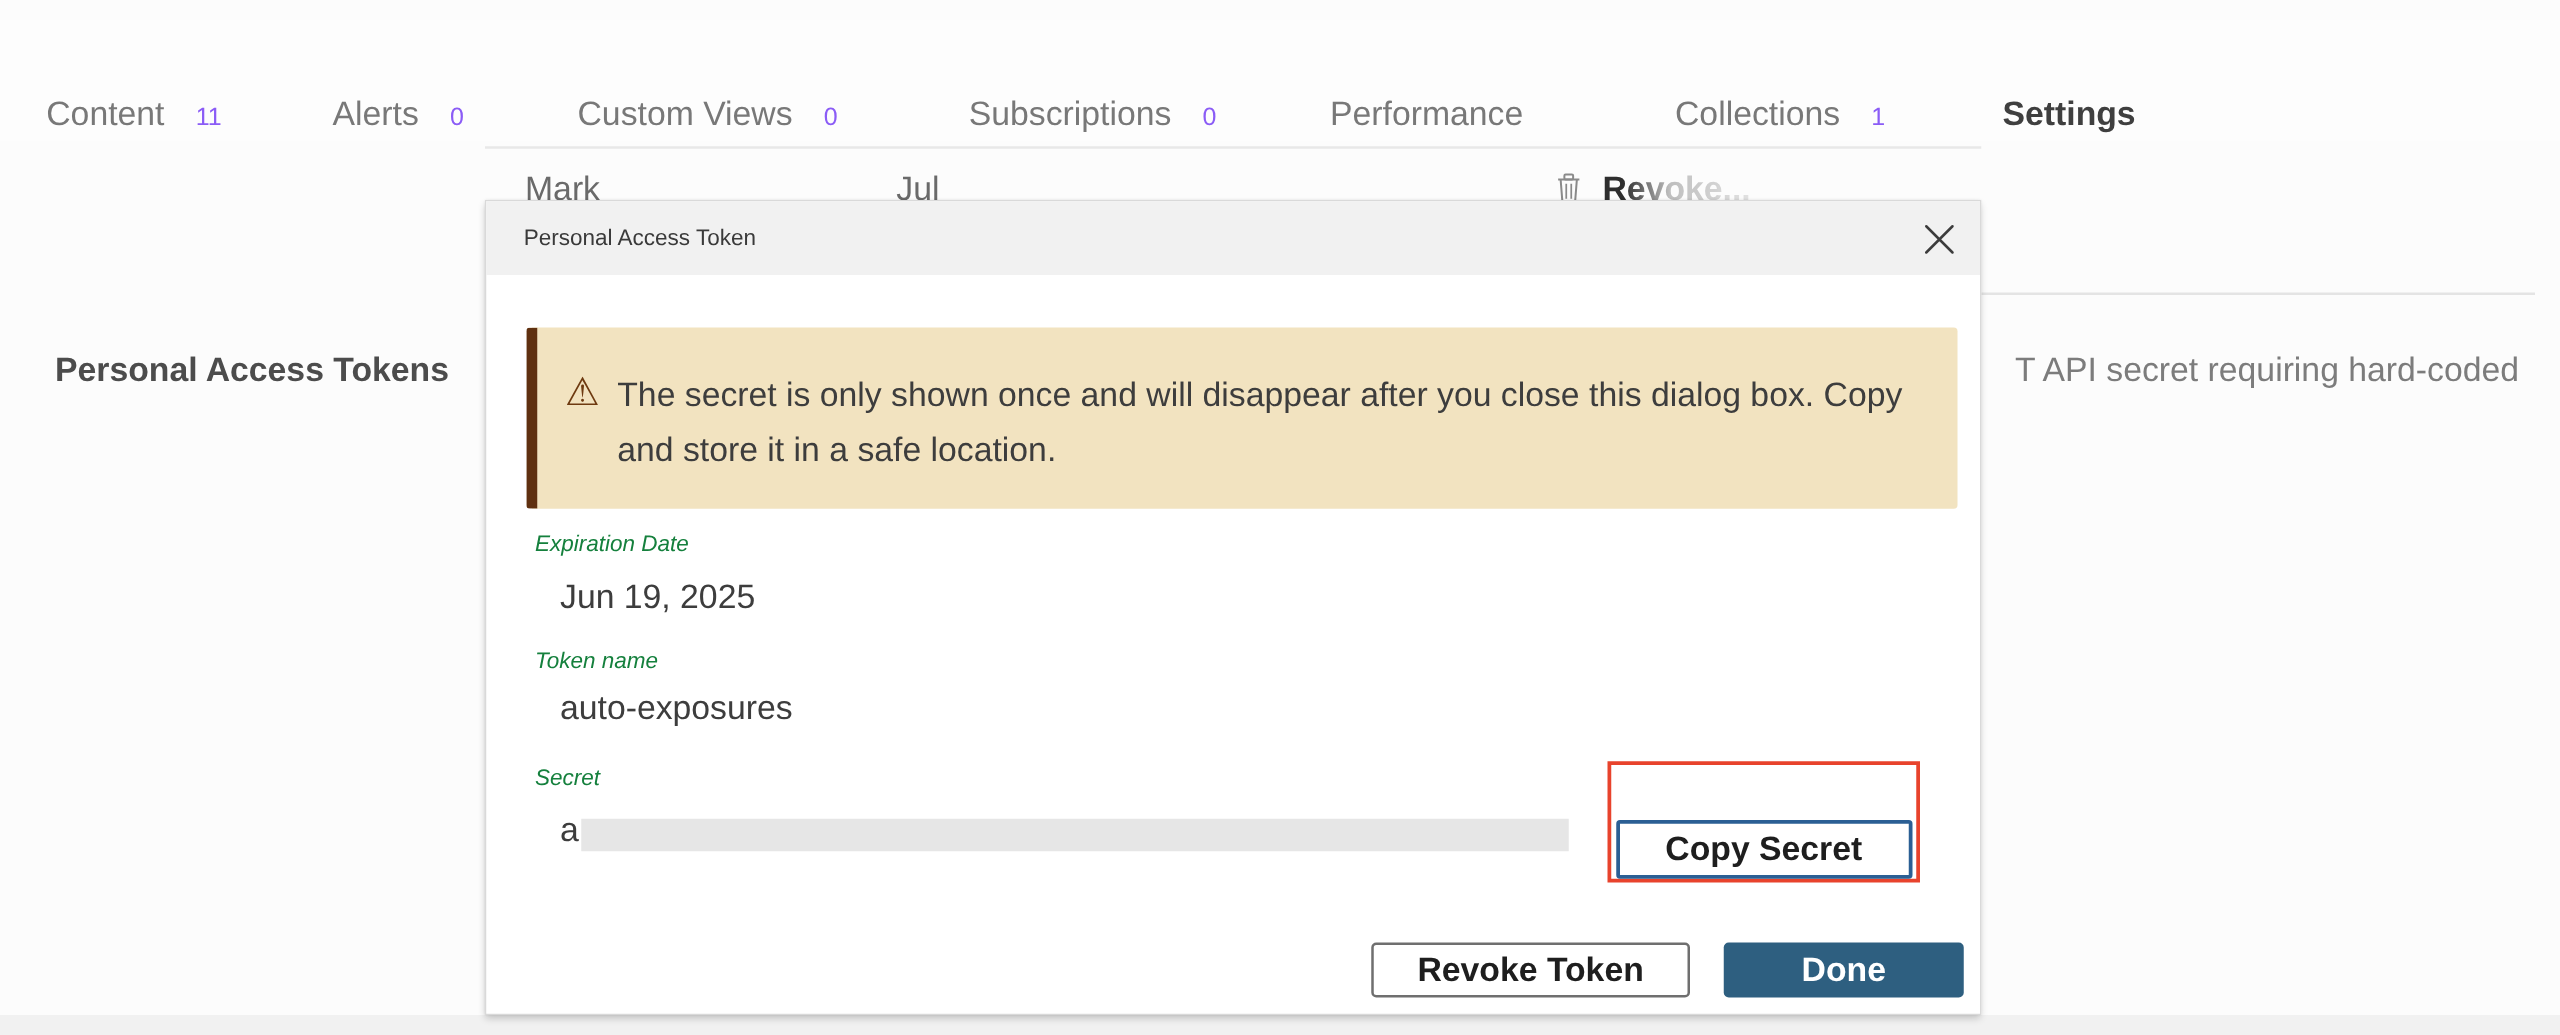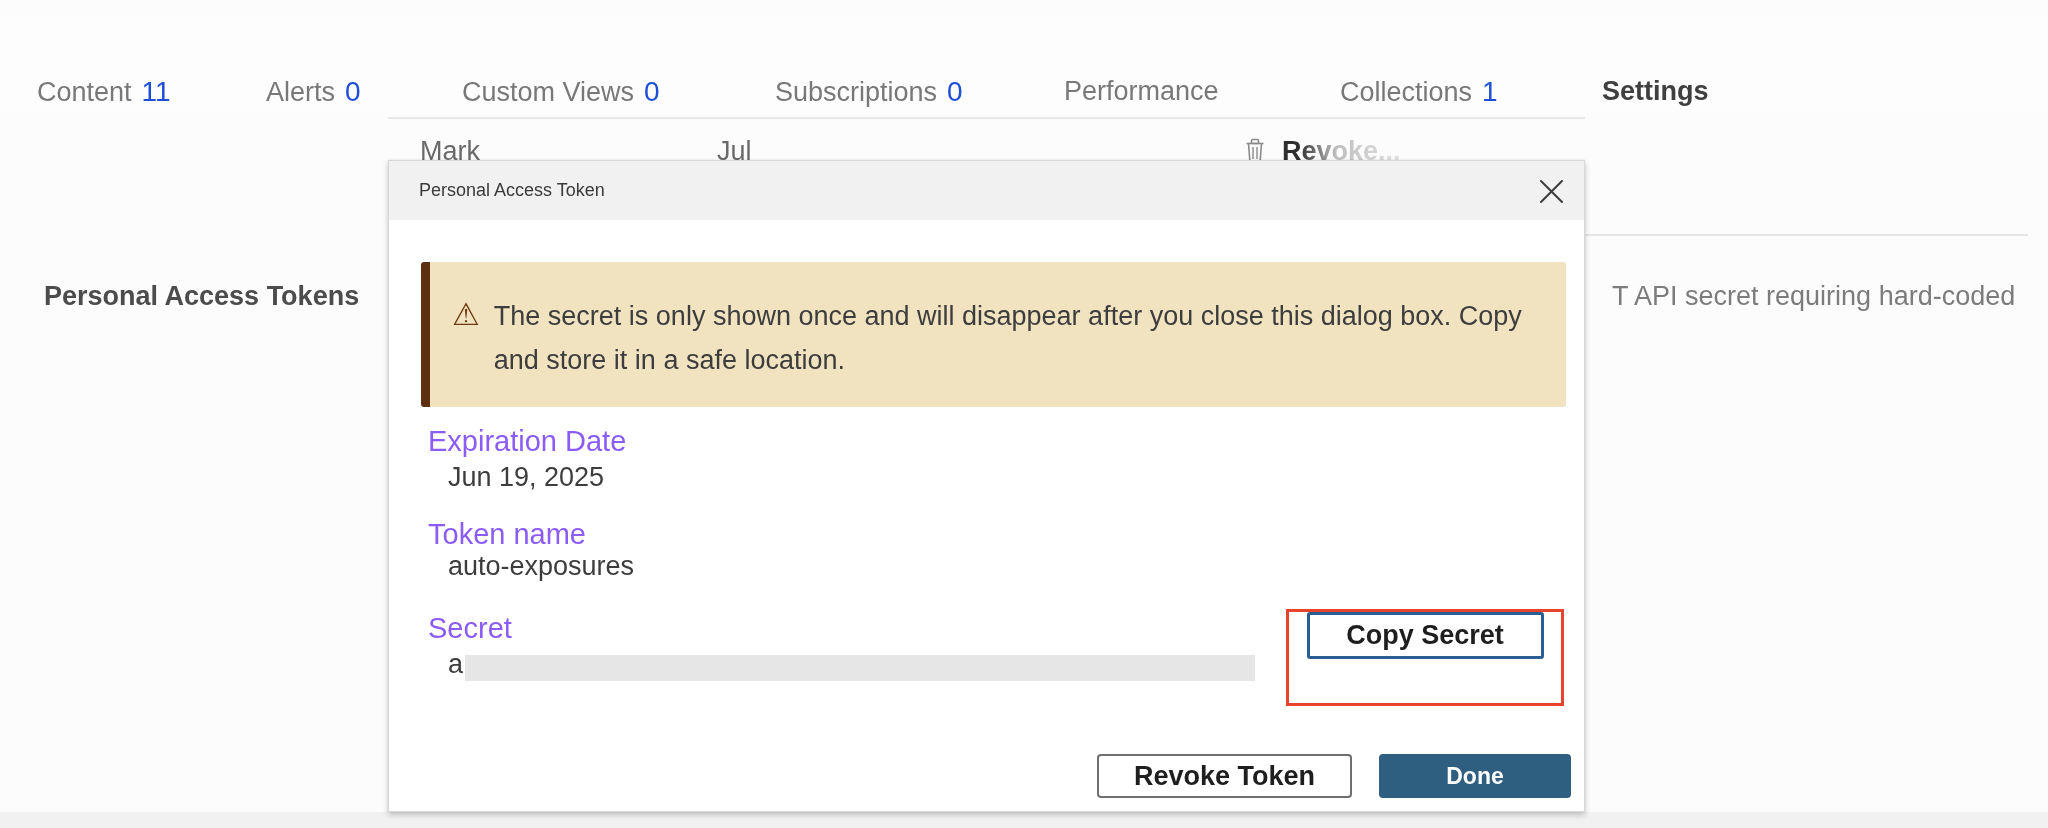--- a/index.html
+++ b/index.html
@@ -9,21 +9,21 @@
     font-family:"Liberation Sans",sans-serif;
     -webkit-font-smoothing:antialiased;
   }
   
   .tabbar{position:absolute;left:0;top:16px;width:2048px;height:113px;background:#fdfdfd;}
   .tabbar .strip{position:absolute;left:0;top:108px;width:2048px;height:5px;
     background:linear-gradient(to right,#d9d9d9 0px,#d9d9d9 1568px,#ececec 1568px,#ececec 2048px);}
   .tab-indicator{position:absolute;left:1568px;top:108px;width:200px;height:5px;background:#8c8c8c;}
   .tab{position:absolute;top:60px;display:flex;align-items:baseline;cursor:pointer;white-space:nowrap;}
   .tab .tab-label{font-size:27px;color:#787878;}
-  .tab .tab-count{font-size:28px;color:#1d4ed8;margin-left:10px;}
+  .tab .tab-count{font-size:20px;color:#8b5cf6;margin-left:25px;}
   .tab.active .tab-label{color:#3f3f3f;font-weight:bold;}
   .tab.t1{left:37px}.tab.t2{left:266px}.tab.t3{left:462px}.tab.t4{left:775px}
   .tab.t5{left:1064px}.tab.t6{left:1340px}.tab.t7{left:1602px}
   
   .content{position:absolute;left:0;top:113px;width:2048px;height:699px;background:#fcfcfc;}
   .footer-strip{position:absolute;left:0;top:812px;width:2048px;height:16px;background:#f1f1f1;}
   .bg-divider-top{position:absolute;left:388px;top:4px;width:1197px;height:0;border-top:2px solid #e8e8e8;}
   .bg-divider-right{position:absolute;left:1585px;top:121px;width:443px;height:0;border-top:2px solid #e4e4e4;}
   .bg-row{position:absolute;left:0;top:23px;height:40px;font-size:27px;color:#6a6a6a;}
   .bg-user{position:absolute;left:420px;top:0;}
@@ -42,37 +42,37 @@
   .dlg-title{position:absolute;left:30px;top:0;line-height:59px;font-size:18px;color:#3a3a3a;}
   .dlg-close{position:absolute;right:16px;top:13px;width:34px;height:34px;display:flex;
     align-items:center;justify-content:center;cursor:pointer;background:none;border:none;padding:0;}
   
   .banner{position:absolute;left:32px;top:101px;width:1145px;height:145px;box-sizing:border-box;
     background:#f2e3c0;border-left:9px solid #5f3010;border-radius:3px;
     display:flex;gap:14px;padding:32px 24px 0 22px;}
   .banner-icon{font-family:"DejaVu Sans",sans-serif;font-size:31px;line-height:40px;color:#6e3a10;flex:0 0 auto;}
   .banner-text{font-size:27px;line-height:44px;color:#3d3d3d;}
   
-  .f-label{position:absolute;left:39px;font-size:29px;color:#8b5cf6;}
+  .f-label{position:absolute;left:39px;font-size:18px;color:#15803d;font-style:italic;}
   .f-value{position:absolute;left:59px;font-size:27px;color:#3d3d3d;}
   .lbl-exp{top:264px}.val-exp{top:301px}
   .lbl-name{top:357px}.val-name{top:390px}
   .lbl-secret{top:451px}.val-secret{top:488px}
   .secret-bar{position:absolute;left:76px;top:494px;width:790px;height:26px;background:#e6e6e6;}
   
-  .annotation{position:absolute;left:897px;top:448px;width:278px;height:97px;box-sizing:border-box;
-    border:3px solid #e8432c;display:flex;align-items:flex-start;justify-content:center;}
+  .annotation{position:absolute;left:897px;top:448px;width:250px;height:97px;box-sizing:border-box;
+    border:3px solid #e8432c;display:flex;align-items:flex-end;justify-content:center;}
   .btn-copy{width:237px;height:47px;box-sizing:border-box;background:#fff;border:3px solid #2b5f94;
     border-radius:3px;font-family:"Liberation Sans",sans-serif;font-size:27px;font-weight:bold;color:#1e1e1e;cursor:pointer;}
   
   .dlg-footer{position:absolute;right:13px;bottom:13px;display:flex;gap:27px;}
   .btn-revoke{width:255px;height:44px;box-sizing:border-box;background:#fff;border:2px solid #6f6f6f;
     border-radius:4px;font-family:"Liberation Sans",sans-serif;font-size:27px;font-weight:bold;color:#1e1e1e;cursor:pointer;}
   .btn-done{width:192px;height:44px;box-sizing:border-box;background:#2e5f80;border:none;
-    border-radius:4px;font-family:"Liberation Sans",sans-serif;font-size:23px;font-weight:bold;color:#ffffff;cursor:pointer;}
+    border-radius:4px;font-family:"Liberation Sans",sans-serif;font-size:27px;font-weight:bold;color:#ffffff;cursor:pointer;}
 </style>
 </head>
 <body>
 
 <div class="tabbar">
   <div class="tab t1">
     <span class="tab-label">Content</span>
     <span class="tab-count">11</span>
   </div>
   <div class="tab t2">

